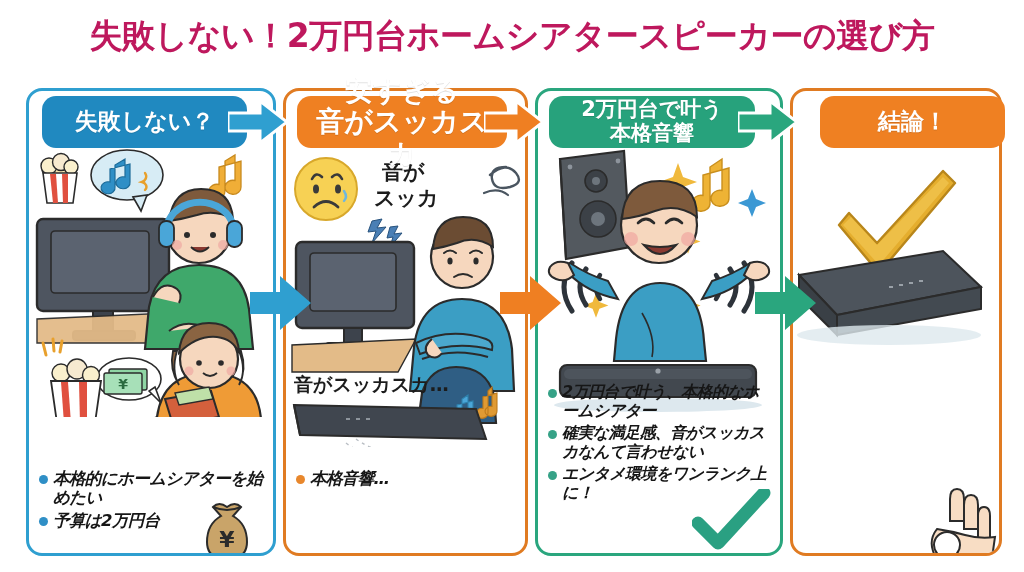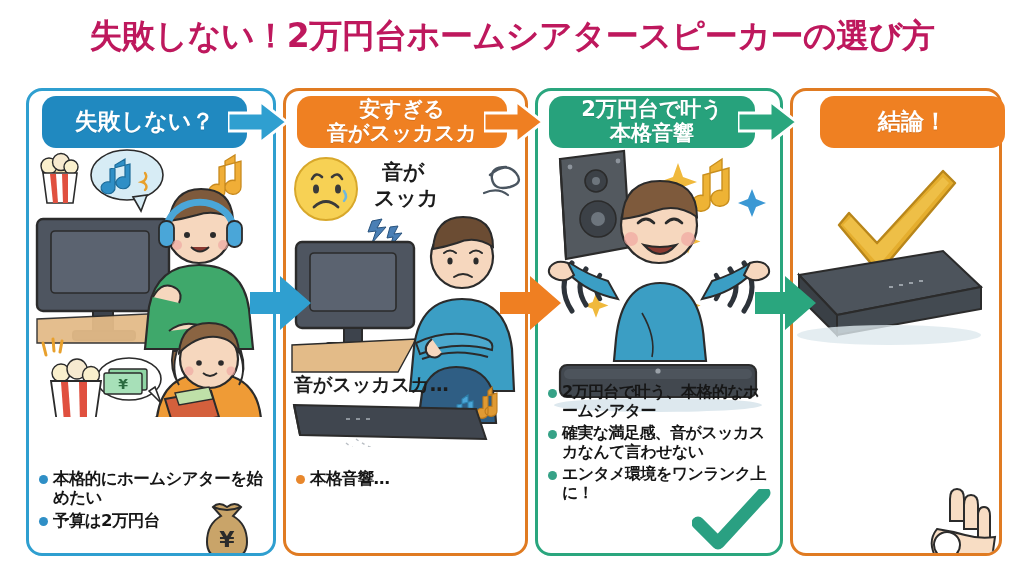--- a/index.html
+++ b/index.html
@@ -36,21 +36,21 @@
   .hdr{
     position:absolute;top:96px;height:52px;
     border-radius:14px;
     display:flex;align-items:center;justify-content:center;
     color:#fff;font-weight:bold;line-height:1.12;
     text-align:center;z-index:6;
     text-shadow:0 1px 0 rgba(0,0,0,.12);
     padding:0 6px;box-sizing:border-box;
   }
   .h1{left:42px;width:205px;background:#2089c0;font-size:23px;}
-  .h2{left:297px;width:210px;background:#ef8022;font-size:21px;}
+  .h2{left:297px;width:210px;background:#ef8022;font-size:28px;}
   .h3{left:549px;width:206px;background:#27a27c;font-size:21px;}
   .h4{left:806px;width:185px;background:#ef8022;font-size:23px;margin-left:14px;}
 
   
   .harrow{position:absolute;top:100px;width:60px;height:44px;z-index:7;}
   .ha1{left:228px;}
   .ha2{left:484px;}
   .ha3{left:738px;}
 
   
@@ -80,21 +80,21 @@
     line-height:1.16;
     letter-spacing:-0.6px;
   }
   .bullet .dot{
     flex:0 0 auto;width:9px;height:9px;border-radius:50%;
     margin-top:6px;margin-right:5px;
   }
   .d-blue{background:#2f8fc6;}
   .d-orange{background:#e8872c;}
   .d-teal{background:#36a287;}
-  .btxt{font-size:16.5px;}
+  .btxt{font-size:16.5px;font-style:italic;}
   .p3 .btxt{font-size:16px;}
   .p4 .btxt{font-size:16px;}
 
   
   .ovl{position:absolute;}
 </style>
 </head>
 <body>
 
 <div class="canvas">

